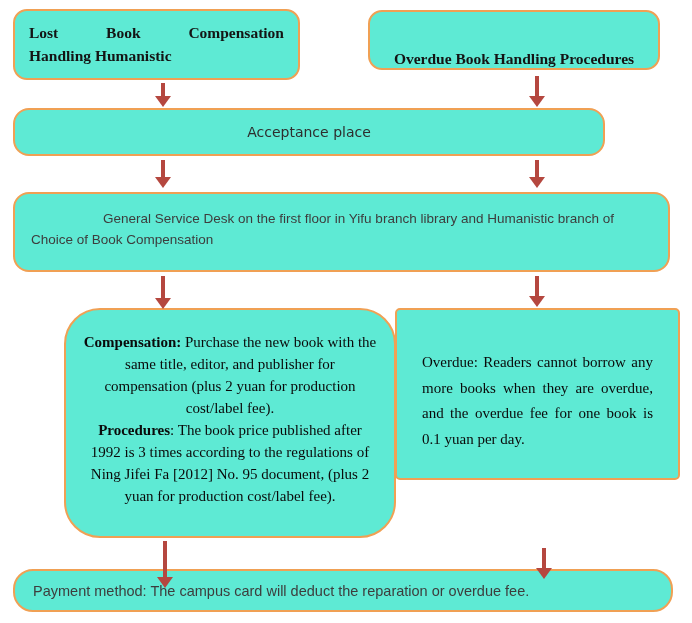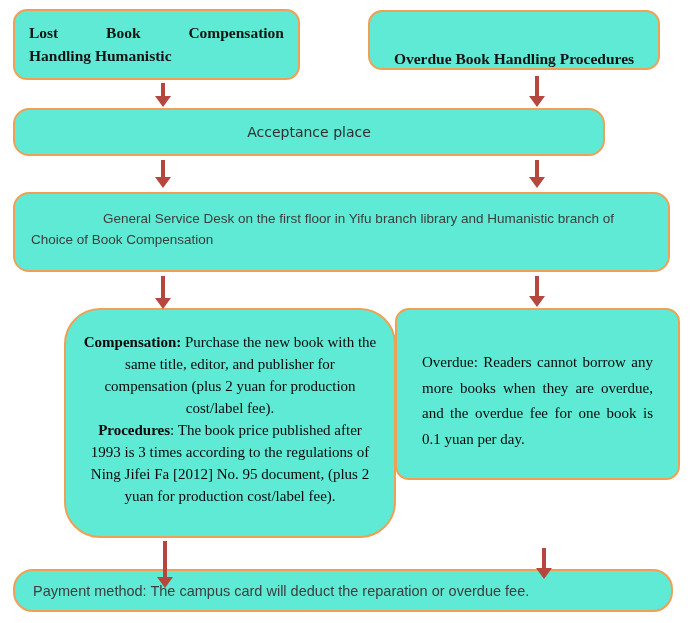--- a/index.html
+++ b/index.html
@@ -40,21 +40,21 @@
   #box-service .indent { text-indent:72px; }
   #box-service .center { }
   
   #box-comp {
     left:28px; top:308px; width:332px; height:230px; border-radius:36px;
     padding:21px 16px; font-family:"Liberation Serif", serif;
     font-size:15px; color:#0a0a0a; line-height:22px; text-align:center;margin-left:36px;
   }
   
   #box-overdue-info {
-    left:395px; top:308px; width:285px; height:172px; border-radius:14px;
+    left:395px; top:308px; width:285px; height:172px; border-radius:5px;
     padding:40px 25px 0 25px; font-family:"Liberation Serif", serif;
     font-size:15px; color:#0a0a0a; line-height:25.5px;
     text-align:justify;
   }
   
   #box-payment {
     left:13px; top:569px; width:660px; height:43px; border-radius:20px;
     display:flex; align-items:center; padding-left:18px;
     font-size:14.5px; color:#3d3d3d; white-space:pre;
   }
@@ -125,21 +125,21 @@
       <div class="head"></div>
     </div>
   <div class="arrow" id="arrow-6">
       <div class="stem"></div>
       <div class="head"></div>
     </div>
 
   <div class="box" id="box-comp">
     <span class="bold-lead">Compensation:</span><span> Purchase the new book with the same title, editor, and publisher for compensation (plus 2 yuan for production cost/label fee).</span>
     <div>
-      <span class="bold-lead">Procedures</span><span>: The book price published after 1993 is 3 times according to the regulations of Ning Jifei Fa [2012] No. 95 document, (plus 2 yuan for production cost/label fee).</span>
+      <span class="bold-lead">Procedures</span><span>: The book price published after 1992 is 3 times according to the regulations of Ning Jifei Fa [2012] No. 95 document, (plus 2 yuan for production cost/label fee).</span>
     </div>
   </div>
 
   <div class="box" id="box-overdue-info">
     <span>Overdue: Readers cannot borrow any more books when they are overdue, and the overdue fee for one book is 0.1 yuan per day.</span>
   </div>
 
   <div class="arrow" id="arrow-7">
       <div class="stem"></div>
       <div class="head"></div>

